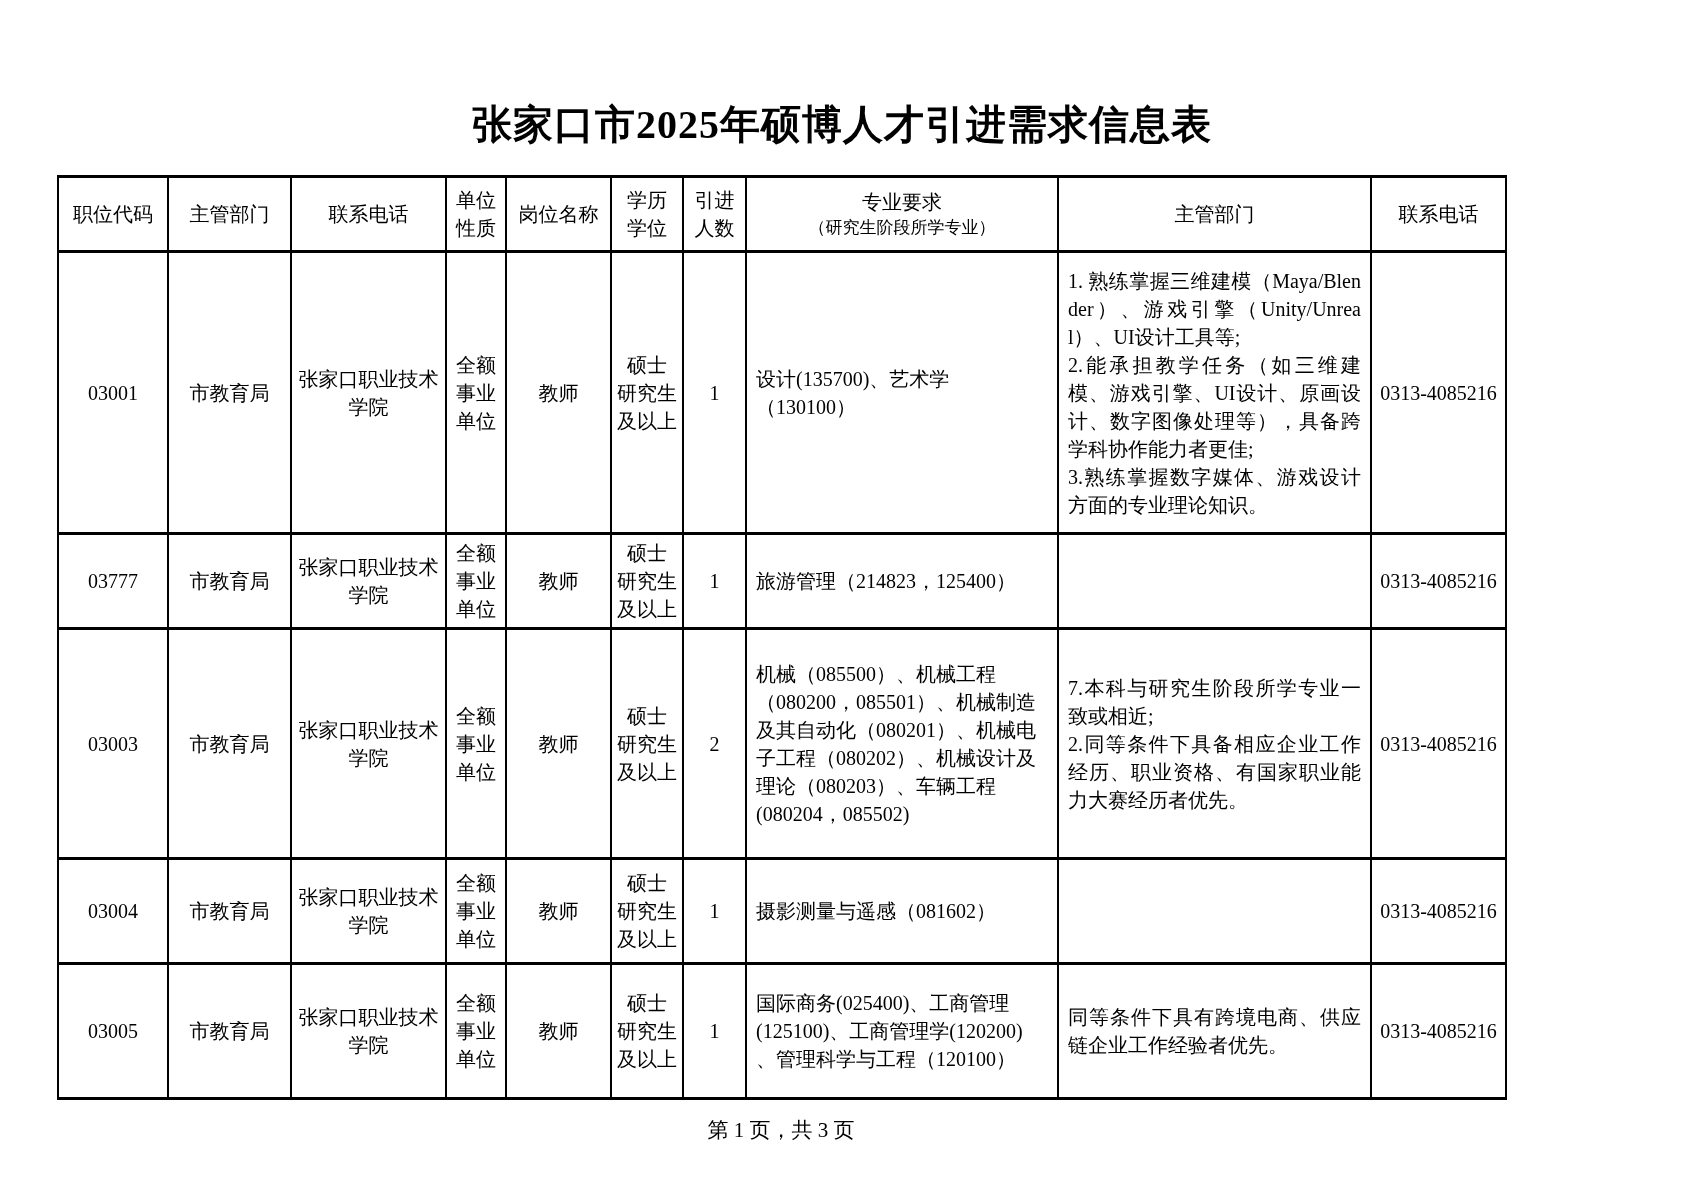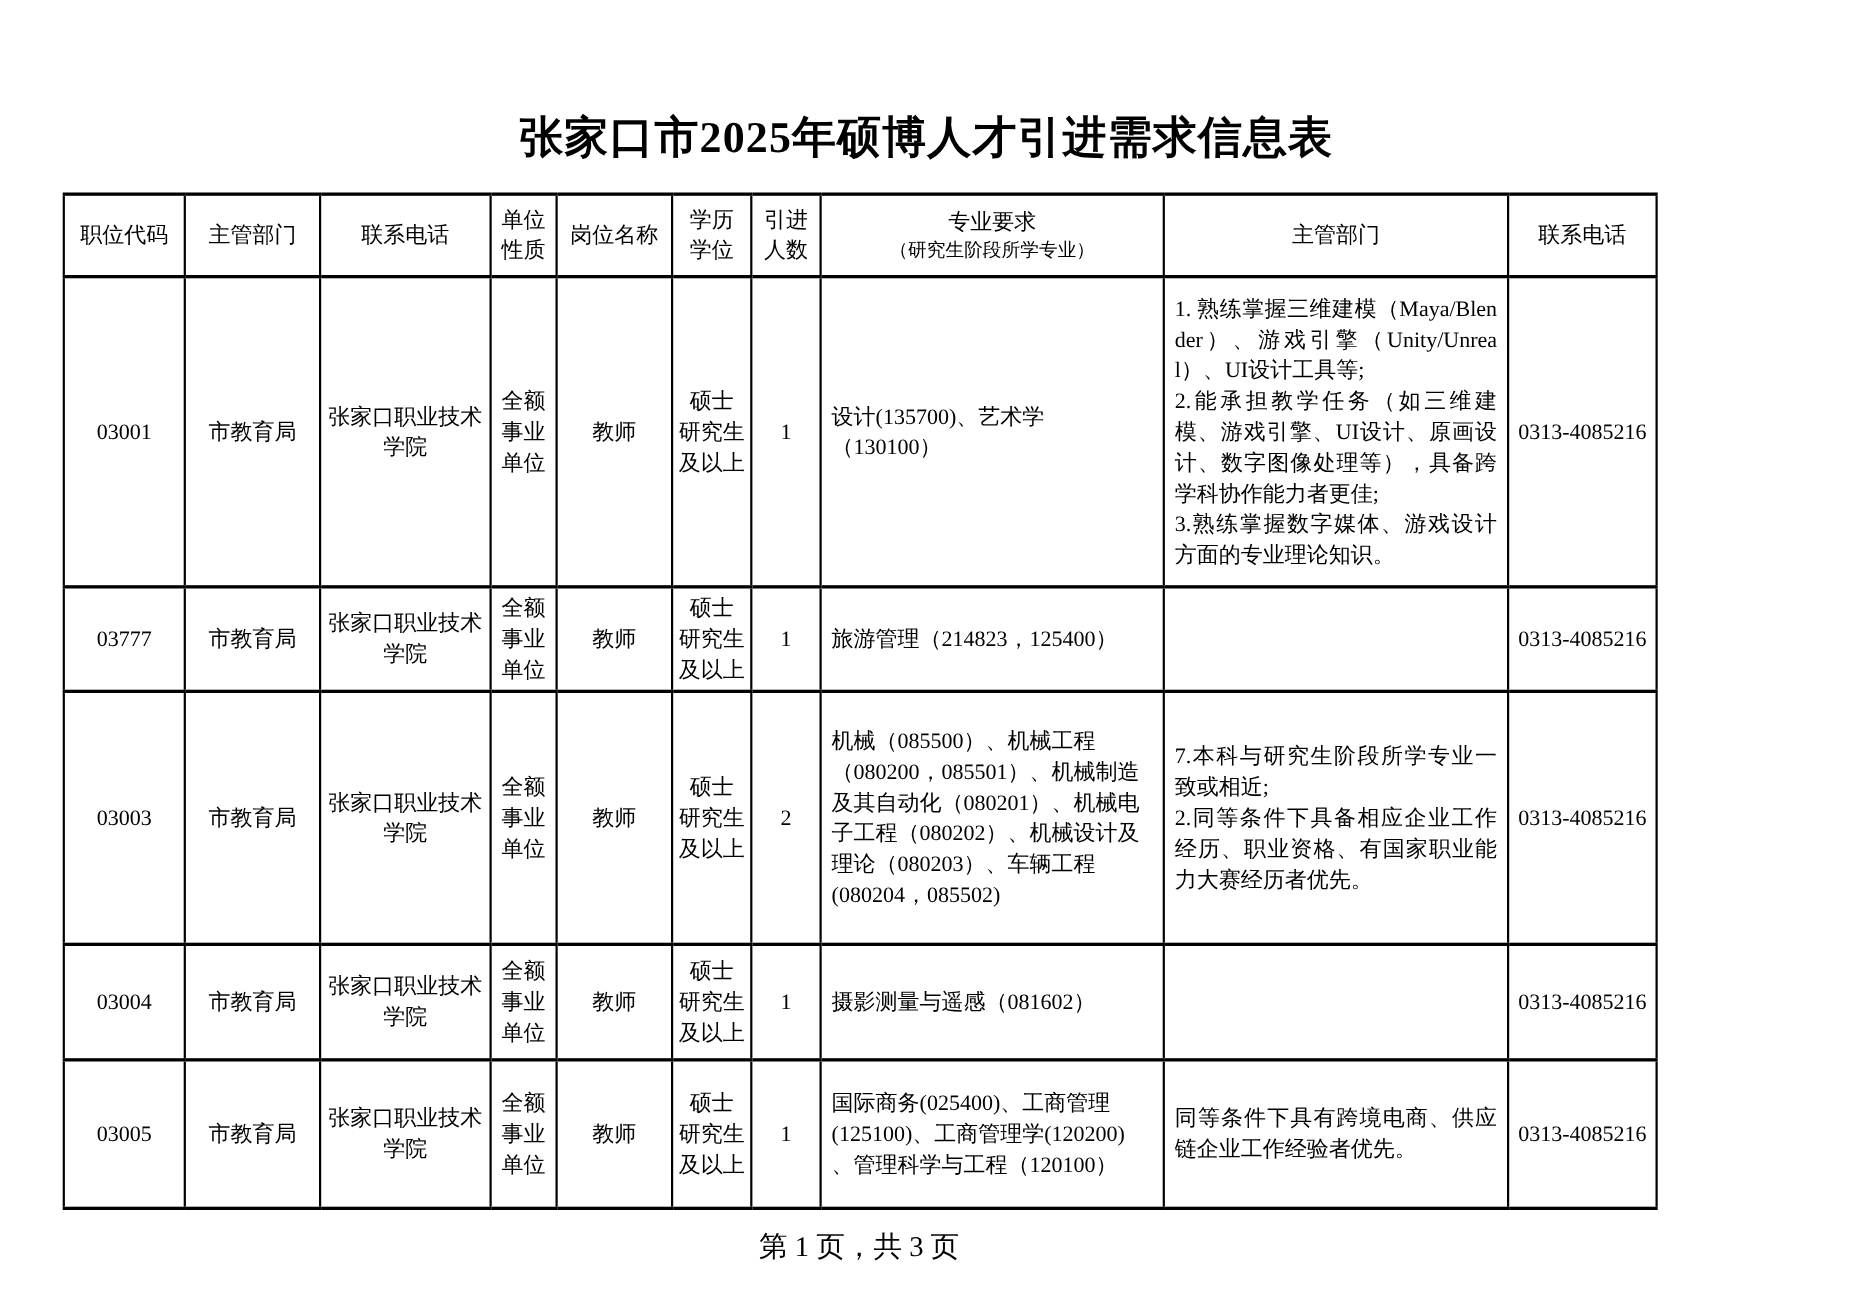--- a/index.html
+++ b/index.html
@@ -32,21 +32,21 @@
   .hdr-sub{display:block;font-size:17px;line-height:24px;font-family:Liberation Serif, serif;}
   
   .r-head{height:75px;}
   .r-0{height:282px;}
   .r-1{height:95px;}
   .r-2{height:230px;}
   .r-3{height:105px;}
   .r-4{height:135px;}
   .page-footer{
     margin-top:16px;width:1448px;margin-left:57px;
-    text-align:center;font-size:26px;
+    text-align:center;font-size:21px;
   }
 </style>
 </head>
 <body>
 
 <div class="page">
 
   <h1 class="doc-title">张家口市2025年硕博人才引进需求信息表</h1>
 
   <table class="job-table">

